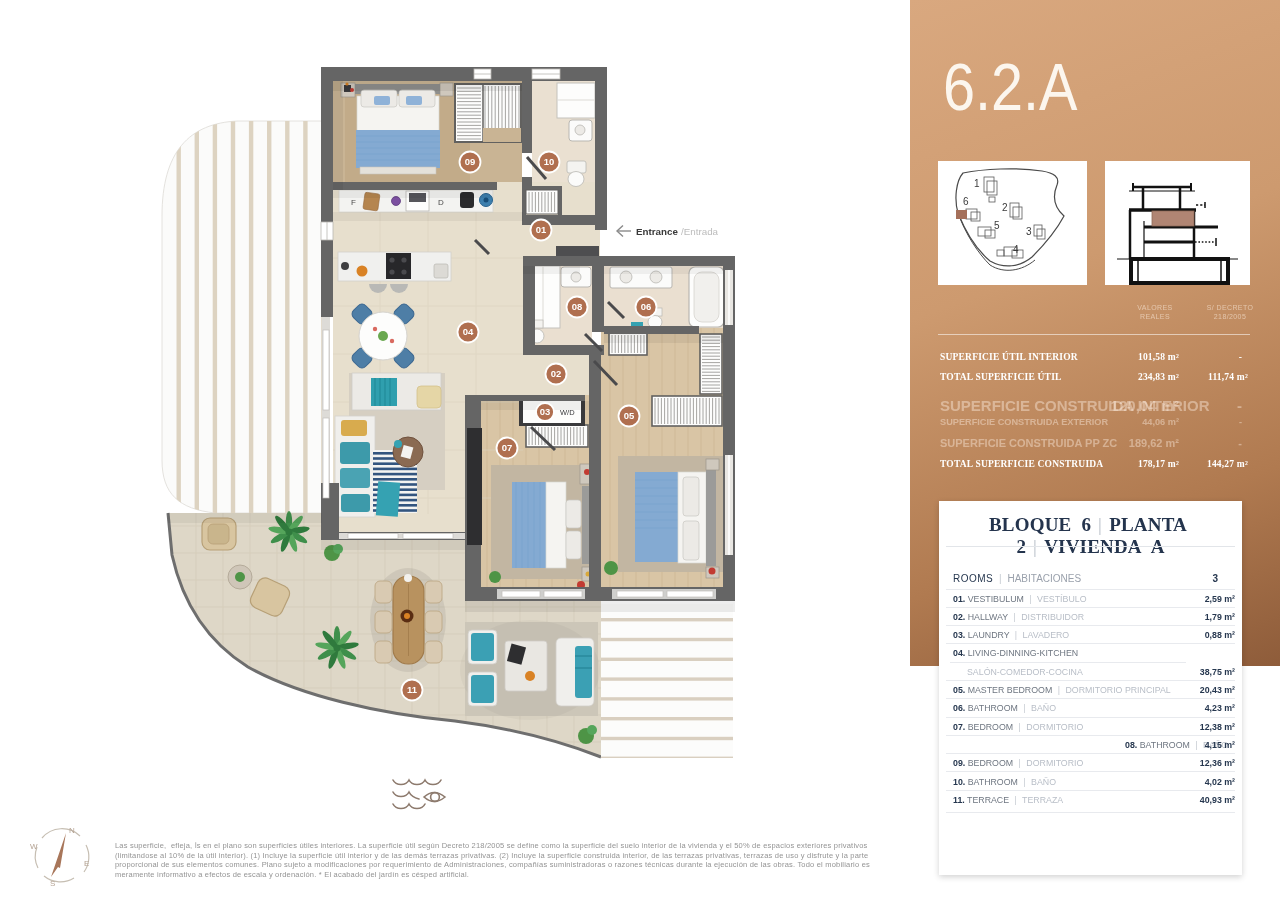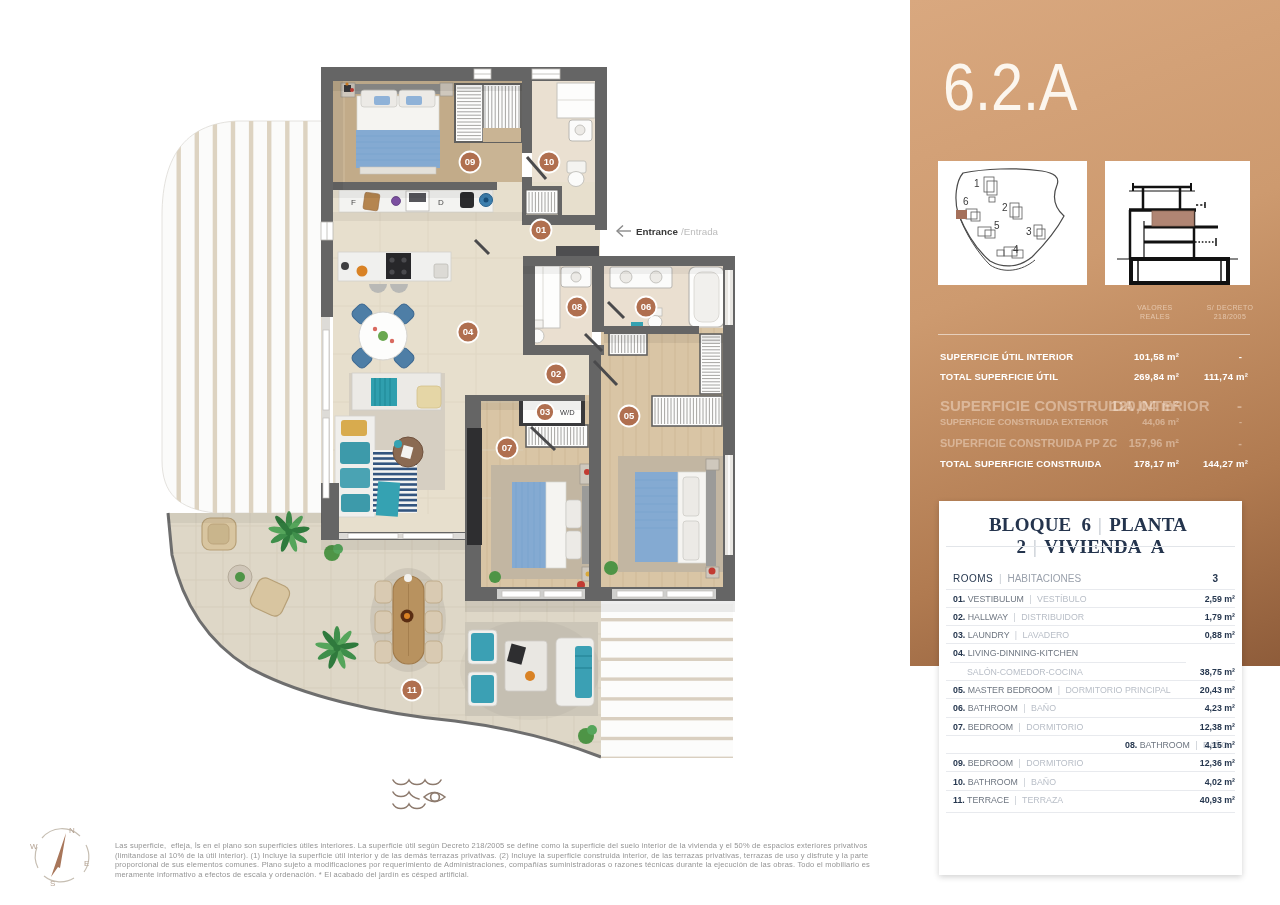--- a/index.html
+++ b/index.html
@@ -7,21 +7,21 @@
        font-family:"Liberation Sans", sans-serif;}
   #plan{position:absolute;left:0;top:0;}
   #panel{position:absolute;left:910px;top:0;width:370px;height:666px;
          background:linear-gradient(160deg,#d9a87f 0%,#cd9a6f 40%,#b07a50 75%,#8e5c3a 100%);}
   .abs{position:absolute;}
   #big{left:33px;top:53px;font-size:67px;line-height:1;color:#fcf6ee;letter-spacing:0px;font-weight:400;transform:scaleX(0.86);transform-origin:left top;}
   .wbox{background:#fff;position:absolute;}
   
   .shead{font-size:7px;color:rgba(255,242,230,0.55);text-align:center;line-height:8.5px;letter-spacing:0.4px;}
   .srow{position:absolute;font-size:9.5px;white-space:nowrap;}
-  .srow b{letter-spacing:0.2px;}
+  .srow b{letter-spacing:0.2px;font-family:Liberation Serif, serif;}
   .bold-w{color:#ffffff;font-weight:bold;}
   .faded{color:rgba(255,240,229,0.42);font-weight:bold;}
   .v1{position:absolute;right:71px;}
   .v2{position:absolute;right:2px;}
   
   #card{left:29px;top:501px;width:303px;height:374px;background:#ffffff;box-shadow:0 2px 6px rgba(0,0,0,0.18);}
   #cardtitle{width:100%;text-align:center;top:13px;font-size:19px;font-weight:bold;color:#24344d;letter-spacing:0.2px;font-family:Liberation Serif, serif;}
   #cardtitle .pipe{color:#b9bfc8;font-weight:normal;padding:0 7px;}
   .cline{position:absolute;left:7px;right:7px;height:1px;background:#e2e5e9;}
   .rline{position:absolute;left:7px;right:7px;height:1px;background:#e8eaee;}
@@ -647,24 +647,24 @@
 </g>
 <rect x="47" y="50" width="42" height="15" fill="#b08573" stroke="#8f6a58" stroke-width="0.8"></rect>
 </svg>
   </div>
 
   <div class="abs shead" style="left:210px;top:304px;width:70px;">VALORES<br>REALES</div>
   <div class="abs shead" style="left:285px;top:304px;width:70px;">S/ DECRETO<br>218/2005</div>
   <div class="abs" style="left:28px;top:334px;width:312px;height:1px;background:rgba(255,255,255,0.55);"></div>
 
   <div class="srow bold-w" style="left:30px;top:351px;width:310px;"><b>SUPERFICIE ÚTIL INTERIOR</b><span class="v1"><b>101,58 m²</b></span><span class="v2" style="right:8px;"><b>-</b></span></div>
-  <div class="srow bold-w" style="left:30px;top:371px;width:310px;"><b>TOTAL SUPERFICIE ÚTIL</b><span class="v1"><b>269,84 m²</b></span><span class="v2"><b>111,74 m²</b></span></div>
+  <div class="srow bold-w" style="left:30px;top:371px;width:310px;"><b>TOTAL SUPERFICIE ÚTIL</b><span class="v1"><b>234,83 m²</b></span><span class="v2"><b>111,74 m²</b></span></div>
   <div class="srow faded" style="left:30px;top:397px;width:310px;font-size:15px;">SUPERFICIE CONSTRUIDA INTERIOR<span class="v1">120,04 m²</span><span class="v2" style="right:8px;">-</span></div>
   <div class="srow faded" style="left:30px;top:417px;width:310px;font-size:9.2px;">SUPERFICIE CONSTRUIDA EXTERIOR<span class="v1">44,06 m²</span><span class="v2" style="right:8px;">-</span></div>
-  <div class="srow faded" style="left:30px;top:437px;width:310px;font-size:11px;">SUPERFICIE CONSTRUIDA PP ZC<span class="v1">157,96 m²</span><span class="v2" style="right:8px;">-</span></div>
+  <div class="srow faded" style="left:30px;top:437px;width:310px;font-size:11px;">SUPERFICIE CONSTRUIDA PP ZC<span class="v1">189,62 m²</span><span class="v2" style="right:8px;">-</span></div>
   <div class="srow bold-w" style="left:30px;top:458px;width:310px;"><b>TOTAL SUPERFICIE CONSTRUIDA</b><span class="v1"><b>178,17 m²</b></span><span class="v2"><b>144,27 m²</b></span></div>
 
   <div class="wbox" id="card">
     <div class="abs" id="cardtitle">BLOQUE&nbsp; 6<span class="pipe">|</span>PLANTA&nbsp; 2<span class="pipe">|</span>VIVIENDA&nbsp; A</div>
     <div class="cline" style="top:44.7px;"></div>
     <div class="rrow" id="rooms-h" style="top:71.5px;"><span class="rooms">ROOMS</span> <span class="pi">|</span> <span class="hab">HABITACIONES</span><span class="val" style="right:10px;">3</span></div>
     <div class="rline" style="top:88.3px;"></div>
     <div class="rrow" style="top:92.5px;"><span class="num">01.</span> VESTIBULUM <span class="pi">|</span> <span class="es">VESTÍBULO</span><span class="val">2,59 m²</span></div>
 <div class="rline" style="top:105.7px;"></div>
 <div class="rrow" style="top:110.8px;"><span class="num">02.</span> HALLWAY <span class="pi">|</span> <span class="es">DISTRIBUIDOR</span><span class="val">1,79 m²</span></div>

